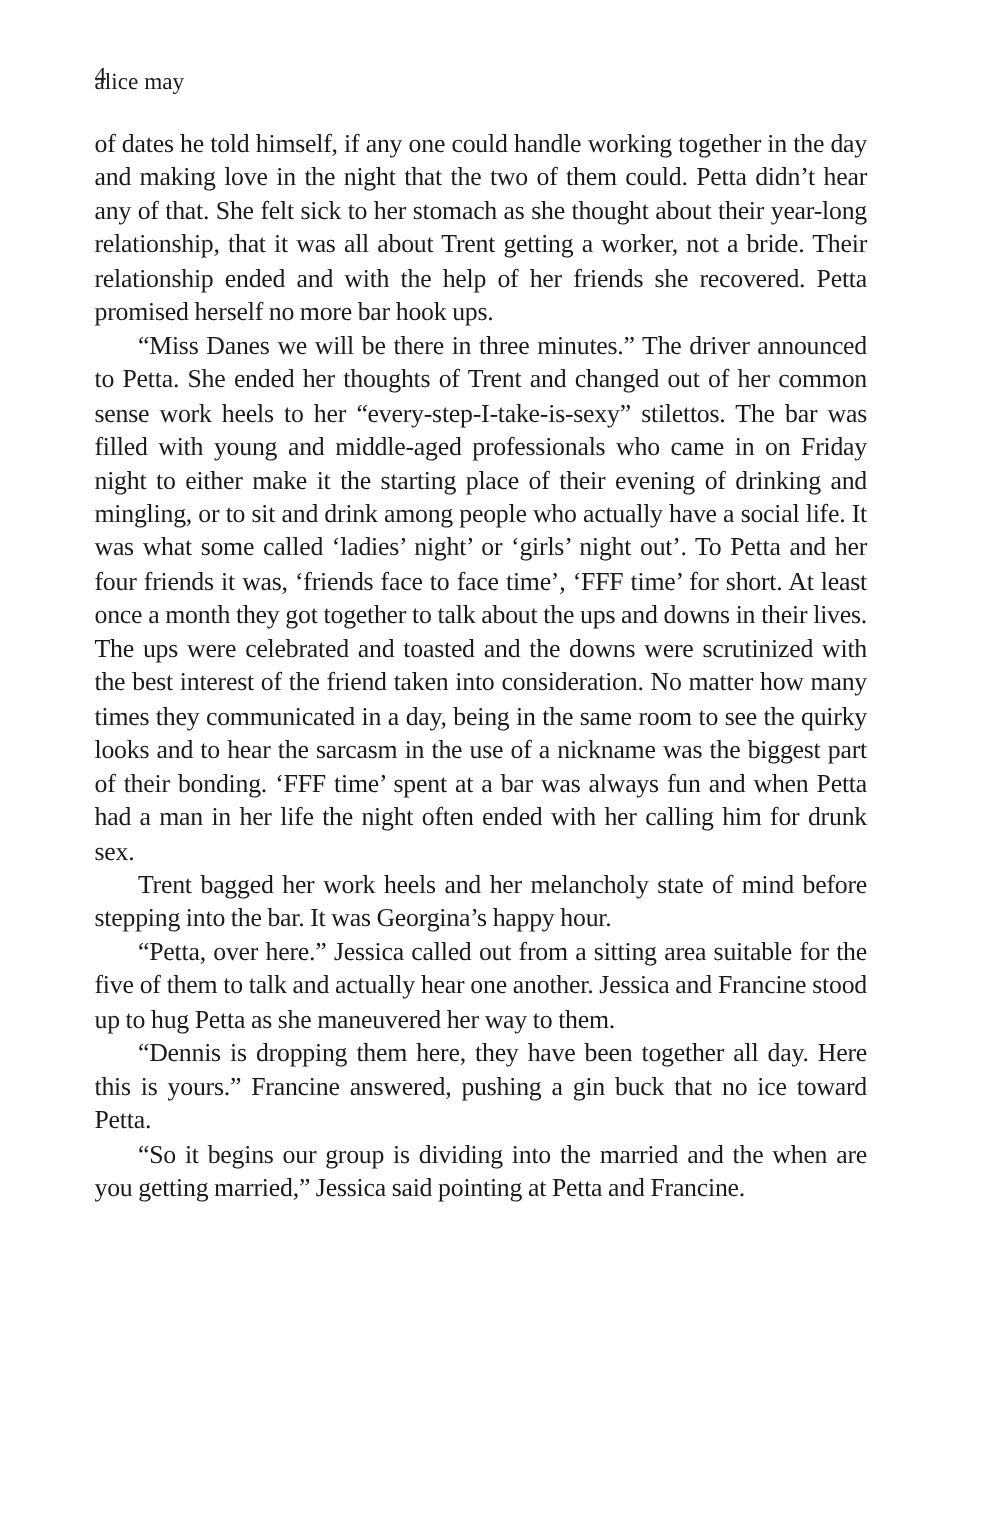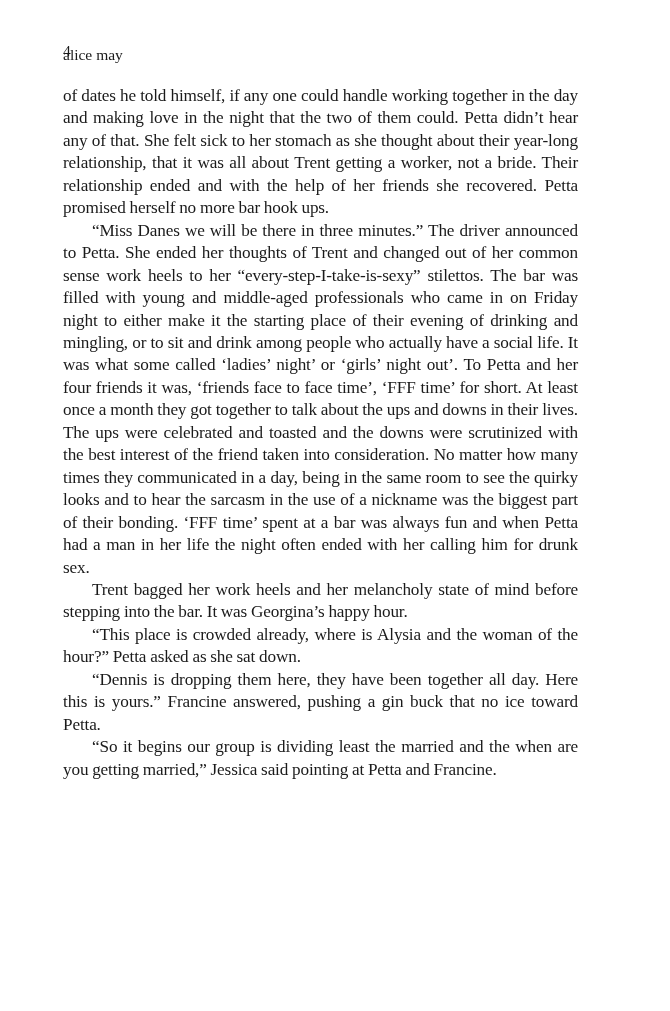--- a/index.html
+++ b/index.html
@@ -29,17 +29,17 @@
 <div class="page">
   <div class="running-head">
     <span class="page-number">4</span>
     <span class="running-title">alice may</span>
   </div>
 
   <div class="body-text">
     <p>of dates he told himself, if any one could handle working together in the day and making love in the night that the two of them could. Petta didn’t hear any of that. She felt sick to her stomach as she thought about their year-long relationship, that it was all about Trent getting a worker, not a bride. Their relationship ended and with the help of her friends she recovered. Petta promised herself no more bar hook ups.</p>
     <p class="indent">“Miss Danes we will be there in three minutes.” The driver announced to Petta. She ended her thoughts of Trent and changed out of her common sense work heels to her “every-step-I-take-is-sexy” stilettos. The bar was filled with young and middle-aged professionals who came in on Friday night to either make it the starting place of their evening of drinking and mingling, or to sit and drink among people who actually have a social life. It was what some called ‘ladies’ night’ or ‘girls’ night out’. To Petta and her four friends it was, ‘friends face to face time’, ‘FFF time’ for short. At least once a month they got together to talk about the ups and downs in their lives. The ups were celebrated and toasted and the downs were scrutinized with the best interest of the friend taken into consideration. No matter how many times they communicated in a day, being in the same room to see the quirky looks and to hear the sarcasm in the use of a nickname was the biggest part of their bonding. ‘FFF time’ spent at a bar was always fun and when Petta had a man in her life the night often ended with her calling him for drunk sex.</p>
     <p class="indent">Trent bagged her work heels and her melancholy state of mind before stepping into the bar. It was Georgina’s happy hour.</p>
-    <p class="indent">“This place is crowded already, where is Alysia and the woman of the hour?” Petta asked as she sat down.</p>
+    <p class="indent">“Petta, over here.” Jessica called out from a sitting area suitable for the five of them to talk and actually hear one another. Jessica and Francine stood up to hug Petta as she maneuvered her way to them.</p>
     <p class="indent">“Dennis is dropping them here, they have been together all day. Here this is yours.” Francine answered, pushing a gin buck that no ice toward Petta.</p>
-    <p class="indent">“So it begins our group is dividing least the married and the when are you getting married,” Jessica said pointing at Petta and Francine.</p>
+    <p class="indent">“So it begins our group is dividing into the married and the when are you getting married,” Jessica said pointing at Petta and Francine.</p>
   </div>
 </div>
 
 </body></html>

